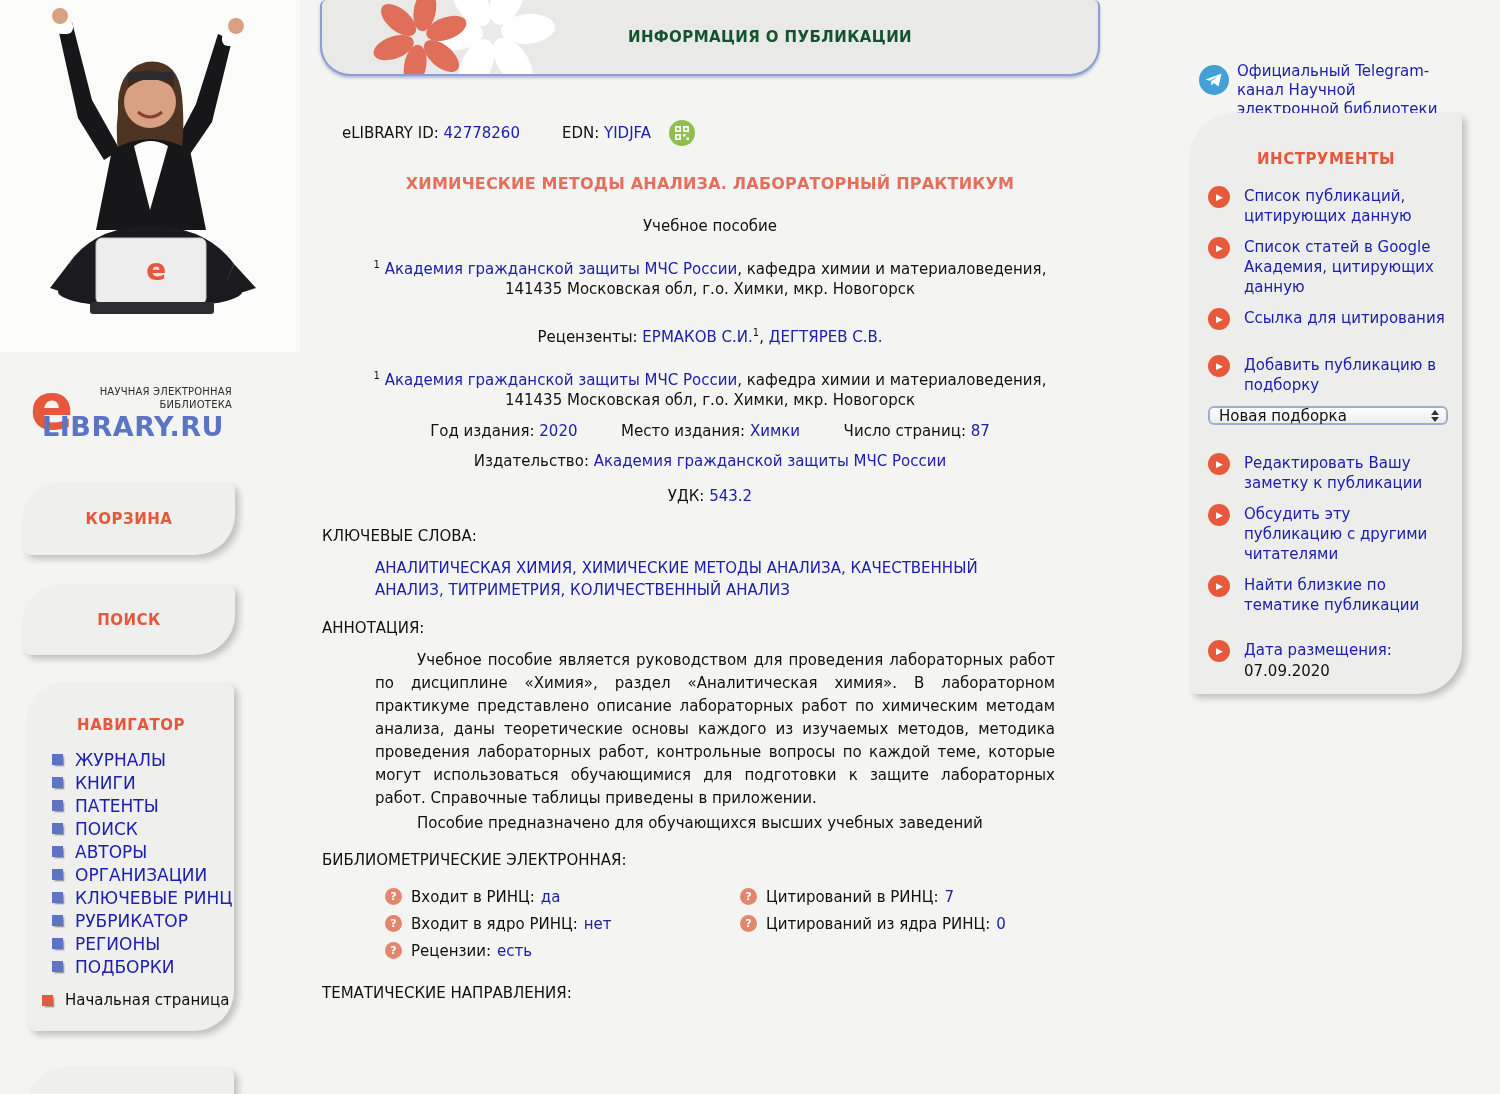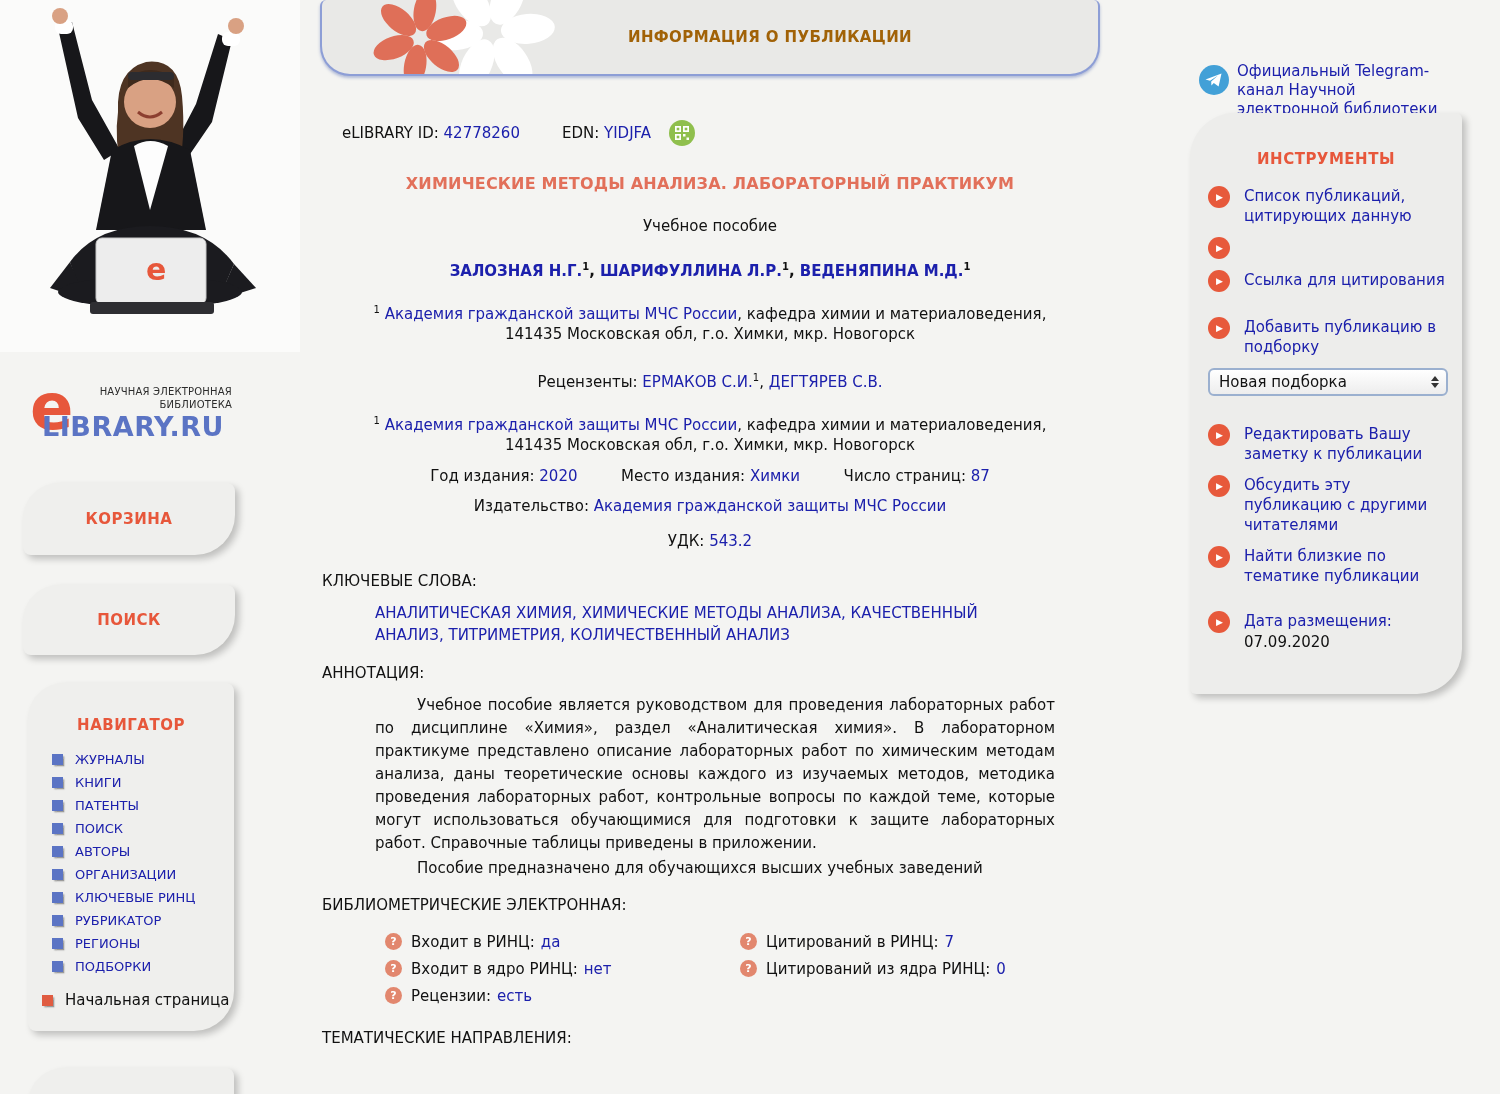--- a/index.html
+++ b/index.html
@@ -23,30 +23,30 @@
           box-shadow:4px 4px 7px rgba(0,0,0,.22);}
   .spanel .ptitle{text-align:center;color:#e7573b;font-weight:bold;font-size:15px;letter-spacing:.5px;}
   .basket-panel{left:23px;top:483px;width:212px;height:72px;display:flex;align-items:center;justify-content:center;}
   .search-panel{left:23px;top:585px;width:212px;height:70px;display:flex;align-items:center;justify-content:center;}
   .nav-panel{left:28px;top:683px;width:206px;height:348px;padding-top:0;}
   .nav-panel .ptitle{margin-top:33px;}
   .nav-list{list-style:none;margin:14px 0 0 0;padding:0 0 0 24px;}
   .nav-list li{display:flex;align-items:center;height:23px;}
   .bullet{width:11px;height:11px;background:#5b74c4;box-shadow:1.5px 1.5px 1.5px rgba(0,0,0,.35);margin-right:12px;flex:0 0 auto;}
   .bullet.orange{background:#e05c41;}
-  .nav-list a{font-size:13px;color:var(--link);}
+  .nav-list a{font-size:17px;color:var(--link);}
   .home-row{display:flex;align-items:center;margin:13px 0 0 14px;font-size:15px;color:#111;}
   .stub-panel{left:28px;top:1068px;width:206px;height:60px;border-radius:36px 8px 0 0;}
 
   
   .main-col{position:absolute;left:320px;top:0;width:780px;}
   .banner{position:relative;height:74px;background:#e9e9e7;border:2px solid #8d9ed6;border-top:none;
           border-radius:6px 6px 30px 30px;box-shadow:0 2px 3px rgba(110,130,190,.5);
           display:flex;align-items:center;overflow:hidden;}
-  .banner-title{flex:1;text-align:center;padding-left:120px;font-size:15px;font-weight:bold;color:#a16207;letter-spacing:.4px;}
+  .banner-title{flex:1;text-align:center;padding-left:120px;font-size:15px;font-weight:bold;color:#14532d;letter-spacing:.4px;}
   .flowers{position:absolute;left:40px;top:-6px;}
 
   .id-row{margin:44px 0 0 22px;font-size:15px;display:flex;align-items:center;}
   .id-row .seg{margin-right:42px;}
   .qr-icon{display:inline-flex;width:26px;height:26px;border-radius:50%;background:#8fbf4d;align-items:center;justify-content:center;margin-left:2px;}
 
   .pub-title{margin:28px 10px 0 10px;text-align:center;font-size:16px;font-weight:bold;color:#e2705a;letter-spacing:.2px;}
   .subtitle{margin-top:24px;text-align:center;font-size:15px;}
   .authors{margin-top:26px;text-align:center;font-size:15px;font-weight:bold;}
   .authors a{color:var(--link);}
@@ -78,21 +78,21 @@
   .tg-text{width:218px;font-size:15px;line-height:19px;color:var(--link);}
   .tools-panel{position:absolute;left:2px;top:113px;width:272px;height:581px;background:#ededeb;
                border-radius:45px 6px 45px 6px;box-shadow:4px 4px 7px rgba(0,0,0,.22);}
   .tools-panel .ptitle{margin-top:37px;text-align:center;color:#e7573b;font-weight:bold;font-size:15px;letter-spacing:.5px;}
   .tools-body{margin:18px 14px 0 18px;}
   .tool-row{display:flex;margin-bottom:11px;}
   .arrow-icon{width:22px;height:22px;border-radius:50%;background:#e7593b;color:#fff;display:inline-flex;
               align-items:center;justify-content:center;font-size:9px;margin:0 14px 0 0;flex:0 0 auto;padding-left:1px;box-sizing:border-box;}
   .tool-row a{font-size:15px;line-height:20px;color:var(--link);}
   .gap1{height:14px;} .gap2{height:28px;}
-  .select{margin:10px 0 0 0;width:240px;height:28px;border:2px solid #9bb0cf;border-radius:6px;
+  .select{margin:10px 0 0 0;width:240px;height:19px;border:2px solid #9bb0cf;border-radius:6px;
           background:linear-gradient(#ffffff,#ededed);display:flex;align-items:center;box-sizing:border-box;}
   .select .sel-val{flex:1;font-size:15px;padding-left:9px;color:#111;}
   .spin{display:flex;flex-direction:column;margin-right:7px;}
   .spin i{display:block;width:0;height:0;border-left:4px solid transparent;border-right:4px solid transparent;}
   .spin .up{border-bottom:5px solid #333;margin-bottom:2px;}
   .spin .dn{border-top:5px solid #333;}
   .date-val{font-size:15px;color:#111;margin-top:2px;}
 </style>
 </head>
 <body>
@@ -268,21 +268,20 @@
             <rect x="1.7" y="1.7" width="2.6" height="2.6"></rect>
               <rect x="9.7" y="1.7" width="2.6" height="2.6"></rect>
             <rect x="1.7" y="9.7" width="2.6" height="2.6"></rect>
           </g>
         </svg>
       </span>
     </div>
 
     <h1 class="pub-title">ХИМИЧЕСКИЕ МЕТОДЫ АНАЛИЗА. ЛАБОРАТОРНЫЙ ПРАКТИКУМ</h1>
     <div class="subtitle">Учебное пособие</div>
-    <div class="authors" id="authors-line"><a class="link">ЗАЛОЗНАЯ Н.Г.</a><sup>1</sup>, <a class="link">ШАРИФУЛЛИНА Л.Р.</a><sup>1</sup>, <a class="link">ВЕДЕНЯПИНА М.Д.</a><sup>1</sup></div>
 
     <div class="affil">
       <sup>1</sup>
       <a class="link">Академия гражданской защиты МЧС России</a><span>, кафедра химии и материаловедения, 141435 Московская обл, г.о. Химки, мкр. Новогорск</span>
     </div>
 
     <div class="reviewers">
       <span>Рецензенты:</span>
       <span id="reviewers-line"><a class="link">ЕРМАКОВ С.И.</a><sup>1</sup>, <a class="link">ДЕГТЯРЕВ С.В.</a></span>
     </div>
@@ -369,20 +368,21 @@
     <div class="tools-panel">
       <div class="ptitle">ИНСТРУМЕНТЫ</div>
       <div class="tools-body">
         <div id="tools-g1">
             <div class="tool-row">
               <span class="arrow-icon">▶</span>
               <a>Список публикаций, цитирующих данную</a>
             </div>
             <div class="tool-row">
               <span class="arrow-icon">▶</span>
+              <a>Список статей в Google Академия, цитирующих данную</a>
             </div>
             <div class="tool-row">
               <span class="arrow-icon">▶</span>
               <a>Ссылка для цитирования</a>
             </div>
           </div>
         <div class="gap1"></div>
         <div id="tools-g2">
             <div class="tool-row">
               <span class="arrow-icon">▶</span>

